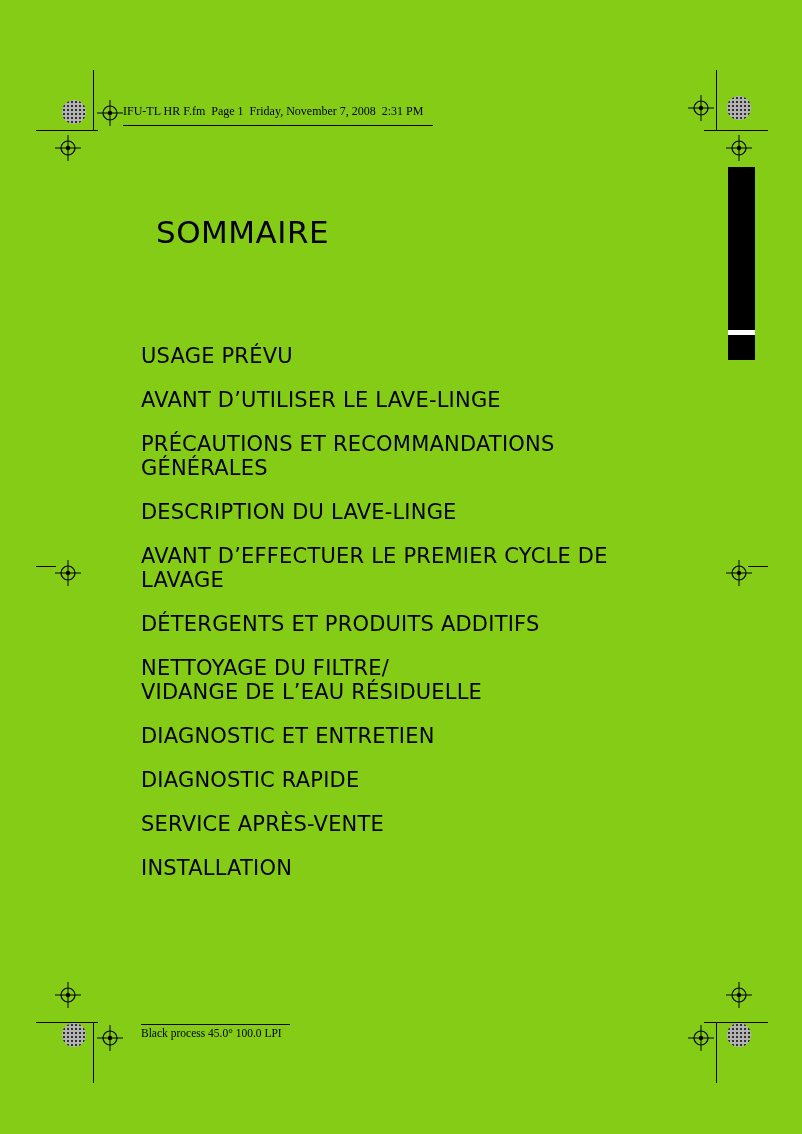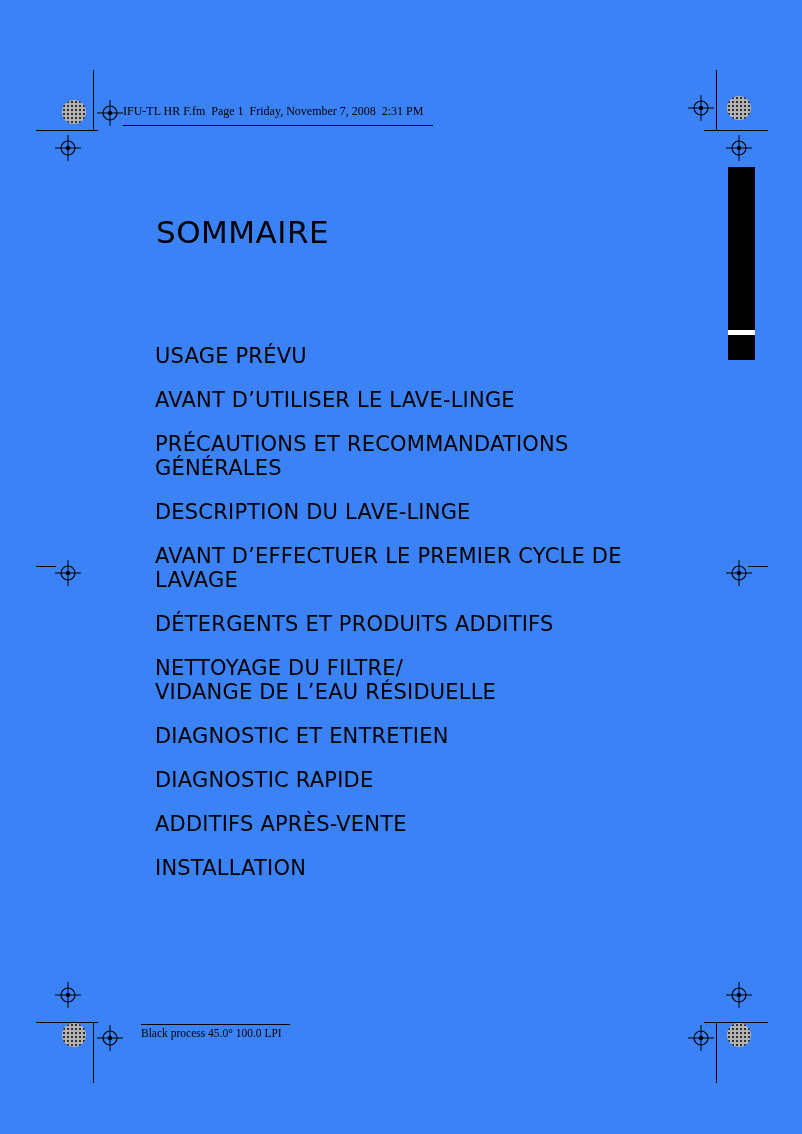--- a/index.html
+++ b/index.html
@@ -1,19 +1,19 @@
 <!DOCTYPE html>
 <html><head>
 <meta charset="utf-8">
 <style>
   html,body{margin:0;padding:0;background:#ffffff;}
   .page{
     position:relative;
     width:802px;height:1134px;
-    background:#3b82f6;
+    background:#84cc16;
     overflow:hidden;
     font-family:"DejaVu Sans","Liberation Sans",sans-serif;
     color:#000;
   }
   .line{position:absolute;background:#000;}
   .reg-mark{position:absolute;width:26px;height:26px;}
   .halftone{
     position:absolute;width:24px;height:24px;border-radius:50%;
     background-color:#b3b3b3;
     background-image:radial-gradient(#2f2f2f 34%, rgba(0,0,0,0) 38%);
@@ -39,21 +39,21 @@
     background:#000;
   }
   .cal-bar .gap{
     position:absolute;left:0;bottom:25px;width:100%;height:5px;background:#fff;
   }
   .page-title{
     position:absolute;left:156px;top:214px;
     font-size:31px;font-weight:500;letter-spacing:0.5px;
   }
   .toc{
-    position:absolute;left:155px;top:344px;width:580px;
+    position:absolute;left:141px;top:344px;width:580px;
   }
   .toc-item{
     font-size:21px;line-height:24px;margin:0 0 20px 0;
     letter-spacing:0.2px;
     white-space:pre-line;
   }
 </style>
 </head>
 <body>
 
@@ -108,21 +108,21 @@
       <div class="toc-item">PRÉCAUTIONS ET RECOMMANDATIONS
 GÉNÉRALES</div>
       <div class="toc-item">DESCRIPTION DU LAVE-LINGE</div>
       <div class="toc-item">AVANT D’EFFECTUER LE PREMIER CYCLE DE
 LAVAGE</div>
       <div class="toc-item">DÉTERGENTS ET PRODUITS ADDITIFS</div>
       <div class="toc-item">NETTOYAGE DU FILTRE/
 VIDANGE DE L’EAU RÉSIDUELLE</div>
       <div class="toc-item">DIAGNOSTIC ET ENTRETIEN</div>
       <div class="toc-item">DIAGNOSTIC RAPIDE</div>
-      <div class="toc-item">ADDITIFS APRÈS-VENTE</div>
+      <div class="toc-item">SERVICE APRÈS-VENTE</div>
       <div class="toc-item">INSTALLATION</div>
     </div>
 
   <div class="line" style="left:36px;top:566px;width:20px;height:1px;"></div>
   <div class="line" style="left:748px;top:566px;width:20px;height:1px;"></div>
   <svg class="reg-mark" style="left:55px;top:560px;" viewBox="0 0 26 26">
     <line x1="13" y1="0" x2="13" y2="26" stroke="#000" stroke-width="1"></line>
     <line x1="0" y1="13" x2="26" y2="13" stroke="#000" stroke-width="1"></line>
     <circle cx="13" cy="13" r="7" fill="none" stroke="#000" stroke-width="1.2"></circle>
     <circle cx="13" cy="13" r="2.2" fill="#000"></circle>

